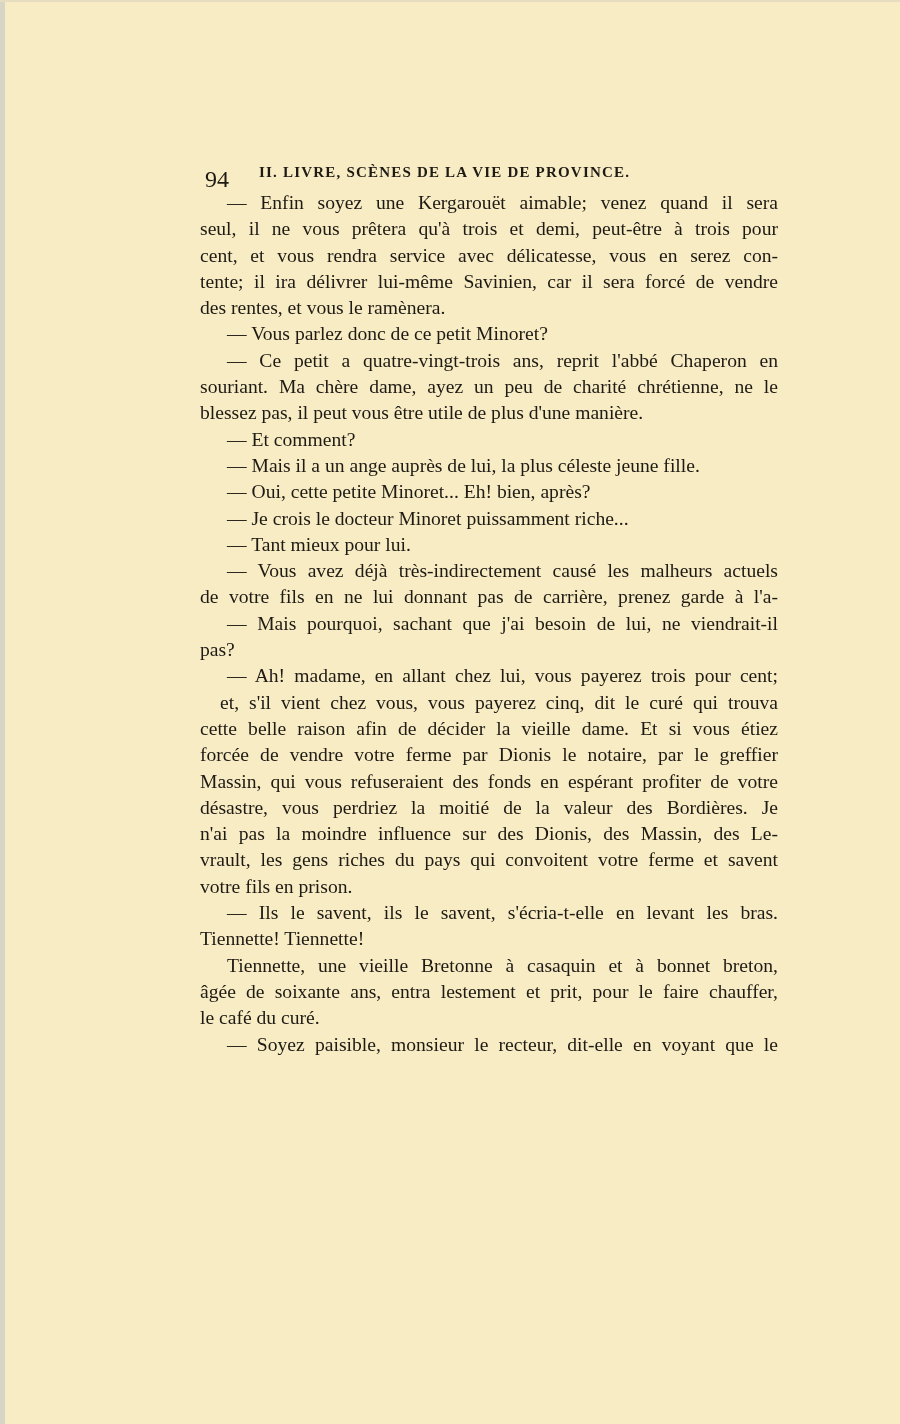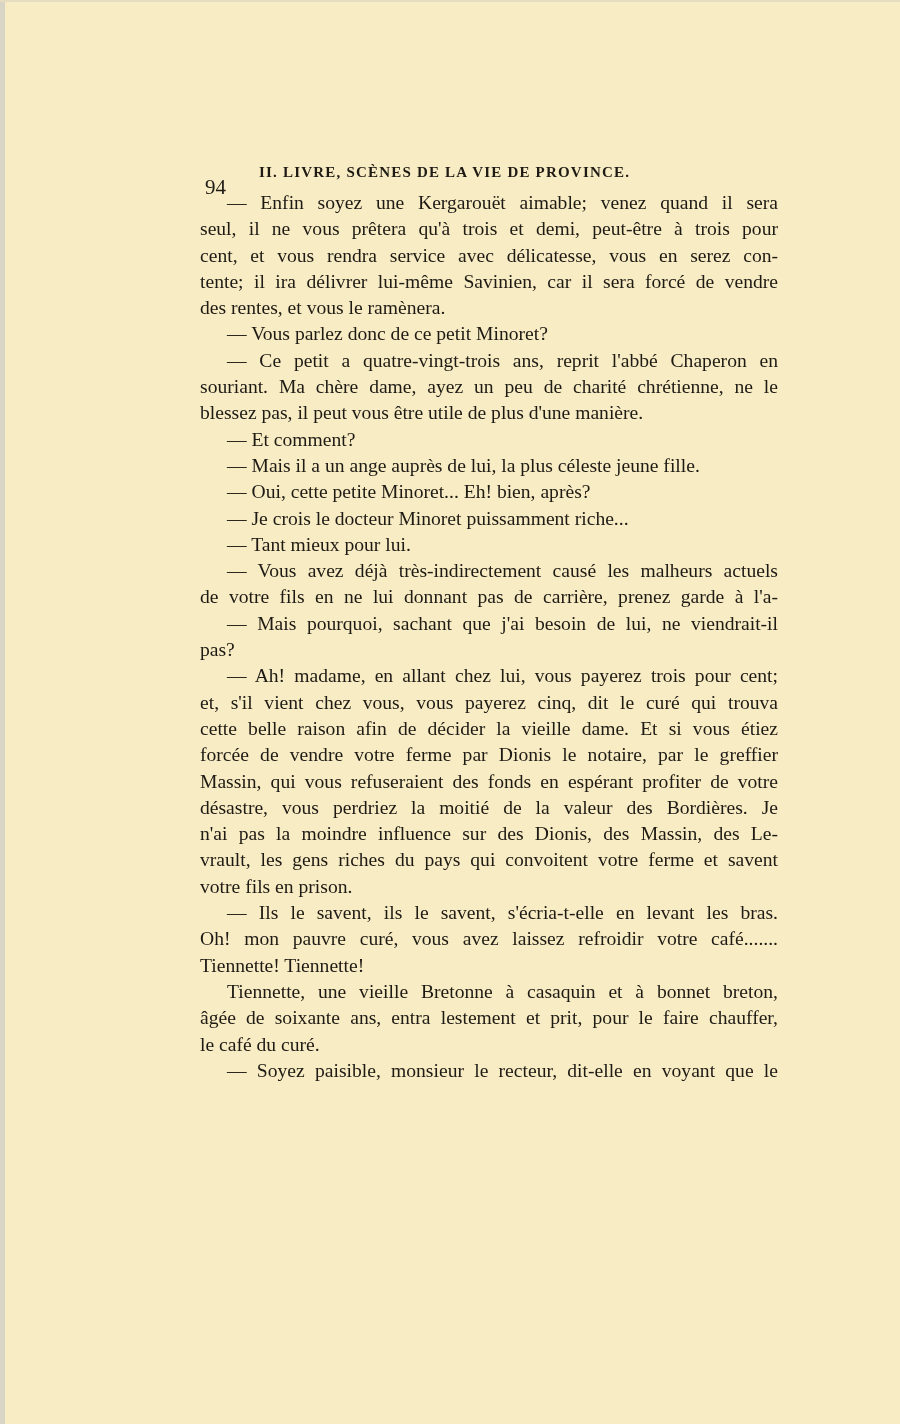--- a/index.html
+++ b/index.html
@@ -19,21 +19,21 @@
     .page {
       position: absolute; left: 200px; top: 158px; width: 578px;
       font-family: "DejaVu Serif", "Liberation Serif", serif;
       color: #1e1a14;
     }
     .header {
       height: 26px; line-height: 26px; position: relative;
       font-family: "Liberation Serif", serif;
       font-weight: bold;
     }
-    .header .pnum { position: absolute; left: 5px; top: 16px; font-size: 21px; font-weight: normal; }
+    .header .pnum { position: absolute; left: 5px; top: 8px; font-size: 24px; font-weight: normal; }
     .header .running {
       position: absolute; left: 59px; top: 1px; font-size: 15px; letter-spacing: 1.2px;
     }
     .body {
       font-family: "Liberation Serif", serif;
       font-size: 19.6px;
       line-height: 26.3px;
       text-align: justify;
       margin-top: 6px;
     }
@@ -87,32 +87,31 @@
       <p class="para">
         <span class="line">— Vous avez déjà très-indirectement causé les malheurs actuels</span>
         <span class="line" style="text-indent: 0px;">de votre fils en ne lui donnant pas de carrière, prenez garde à l'a-</span>
       </p>
       <p class="para">
         <span class="line">— Mais pourquoi, sachant que j'ai besoin de lui, ne viendrait-il</span>
         <span class="line last" style="text-indent: 0px;">pas?</span>
       </p>
       <p class="para">
         <span class="line">— Ah! madame, en allant chez lui, vous payerez trois pour cent;</span>
-        <span class="line" style="text-indent: 0px;">et, s'il vient chez vous, vous payerez cinq, dit le curé qui trouva</span>
+        <span class="line" style="text-indent: 0px; margin-left: 20px;">et, s'il vient chez vous, vous payerez cinq, dit le curé qui trouva</span>
         <span class="line" style="text-indent: 0px;">cette belle raison afin de décider la vieille dame. Et si vous étiez</span>
         <span class="line" style="text-indent: 0px;">forcée de vendre votre ferme par Dionis le notaire, par le greffier</span>
         <span class="line" style="text-indent: 0px;">Massin, qui vous refuseraient des fonds en espérant profiter de votre</span>
         <span class="line" style="text-indent: 0px;">désastre, vous perdriez la moitié de la valeur des Bordières. Je</span>
         <span class="line" style="text-indent: 0px;">n'ai pas la moindre influence sur des Dionis, des Massin, des Le-</span>
         <span class="line" style="text-indent: 0px;">vrault, les gens riches du pays qui convoitent votre ferme et savent</span>
         <span class="line last" style="text-indent: 0px;">votre fils en prison.</span>
       </p>
       <p class="para">
         <span class="line">— Ils le savent, ils le savent, s'écria-t-elle en levant les bras.</span>
-        <span class="line" style="text-indent: 0px;">Oh! mon pauvre curé, vous avez laissez refroidir votre café.......</span>
         <span class="line last" style="text-indent: 0px;">Tiennette! Tiennette!</span>
       </p>
       <p class="para">
         <span class="line">Tiennette, une vieille Bretonne à casaquin et à bonnet breton,</span>
         <span class="line" style="text-indent: 0px;">âgée de soixante ans, entra lestement et prit, pour le faire chauffer,</span>
         <span class="line last" style="text-indent: 0px;">le café du curé.</span>
       </p>
       <p class="para">
         <span class="line">— Soyez paisible, monsieur le recteur, dit-elle en voyant que le</span>
       </p>

